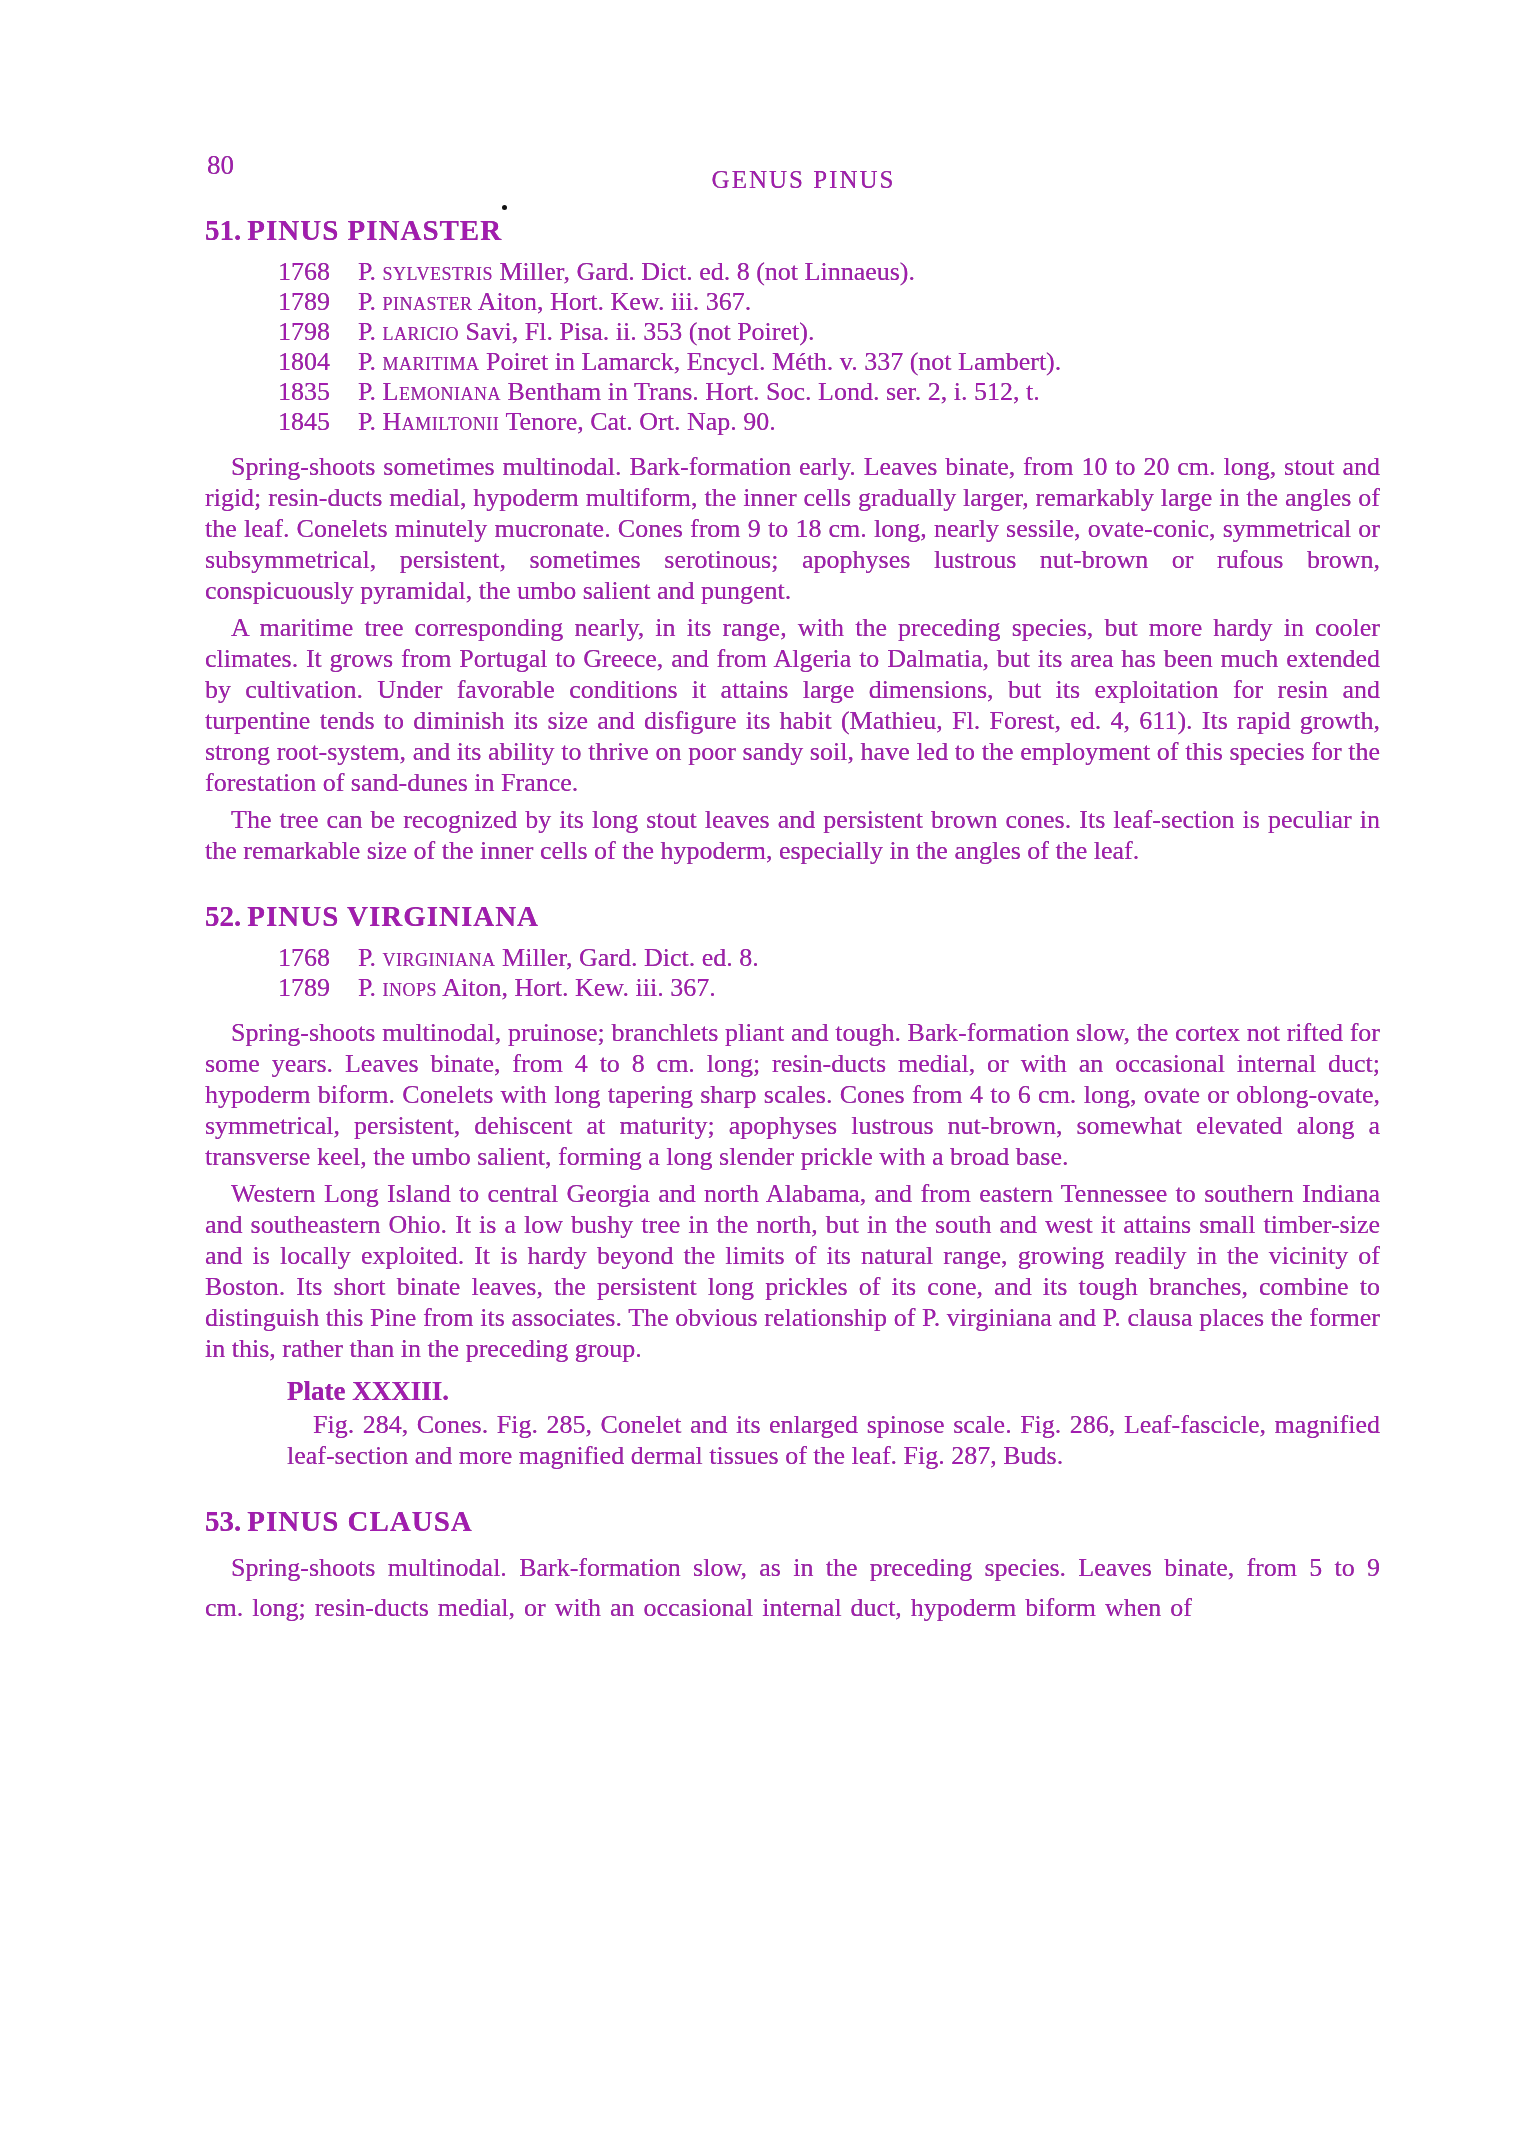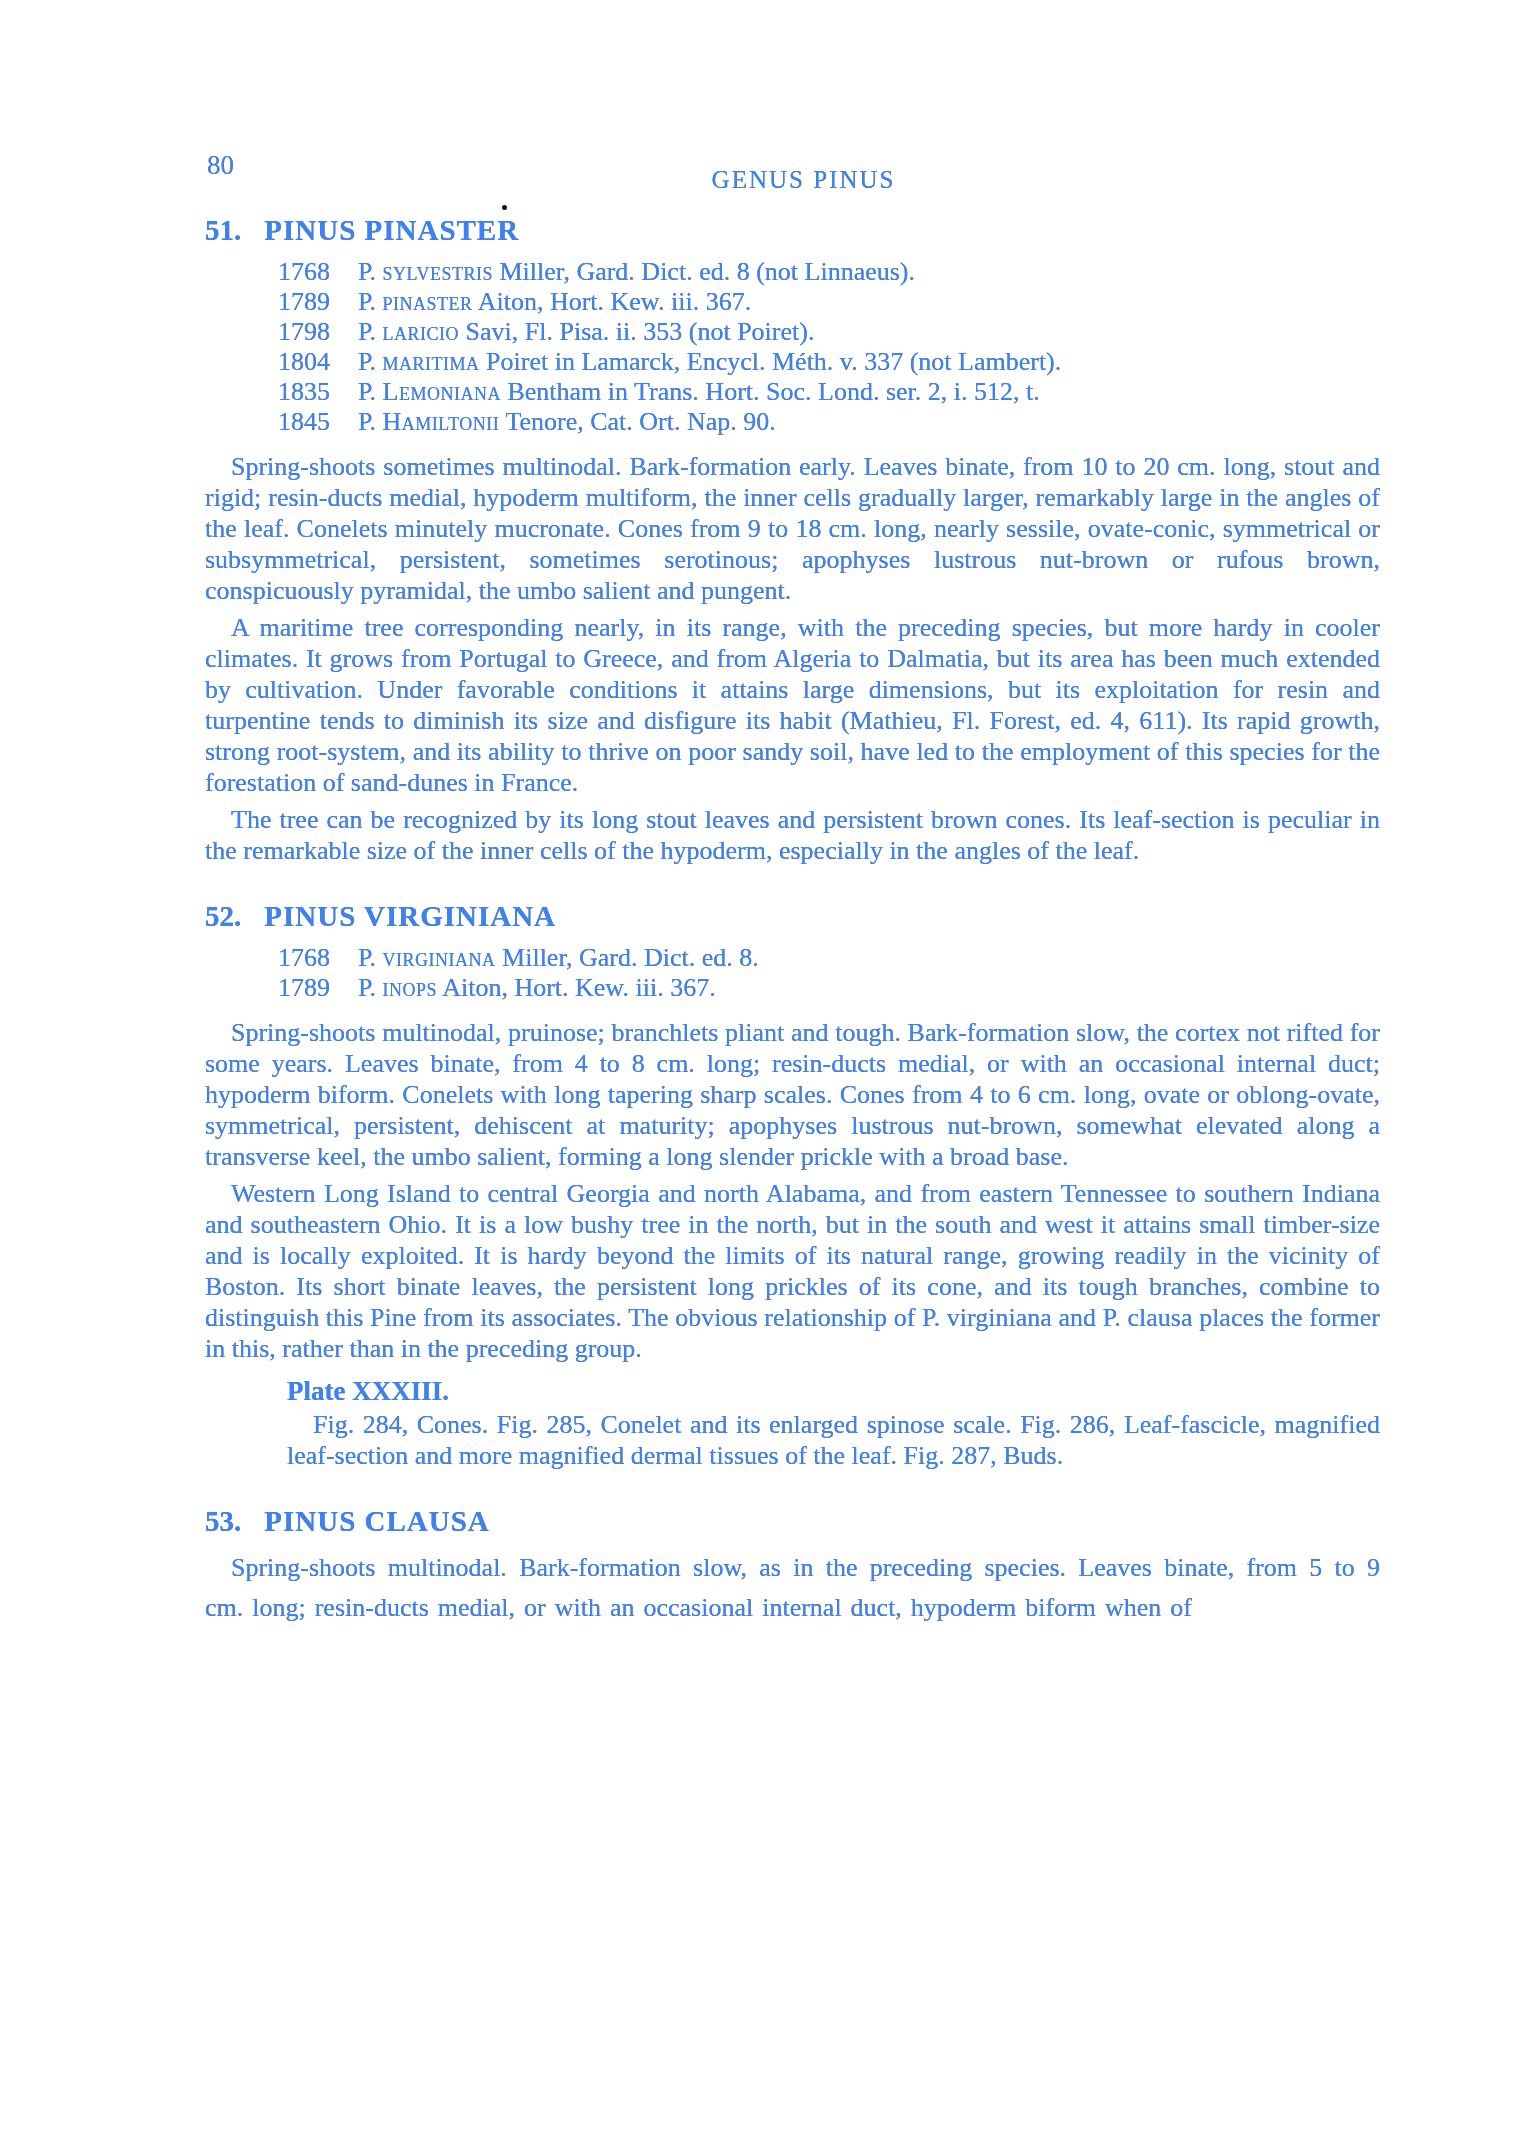--- a/index.html
+++ b/index.html
@@ -3,21 +3,21 @@
 <meta charset="utf-8">
 <style>
   html, body { margin: 0; padding: 0; background: #ffffff; }
   .page {
     position: relative;
     width: 1515px;
     height: 2132px;
     background: #ffffff;
     overflow: hidden;
     font-family: "Liberation Serif", "DejaVu Serif", serif;
-    color: #3b82f6;
+    color: #a21caf;
     text-shadow: 0 0 0.6px rgba(0,0,0,0.55);
   }
   .content {
     position: absolute;
     left: 205px;
     top: 150px;
     width: 1175px;
   }
   
   .page-header {
@@ -46,21 +46,21 @@
     background: #111;
     border-radius: 50%;
   }
   
   .species-heading {
     margin: 30px 0 10px 0;
     font-size: 29px;
     font-weight: 700;
     letter-spacing: 1px;
   }
-  .species-heading .sec-num { margin-right: 23px; letter-spacing: 0; }
+  .species-heading .sec-num { margin-right: 6px; letter-spacing: 0; }
   .synonymy { margin: 0 0 14px 0; }
   .syn-row {
     padding-left: 73px;
     font-size: 26px;
     line-height: 30px;
     white-space: nowrap;
   }
   .syn-year { display: inline-block; width: 80px; }
   .sc { font-variant: small-caps; letter-spacing: 0.5px; }
   .body-para {

